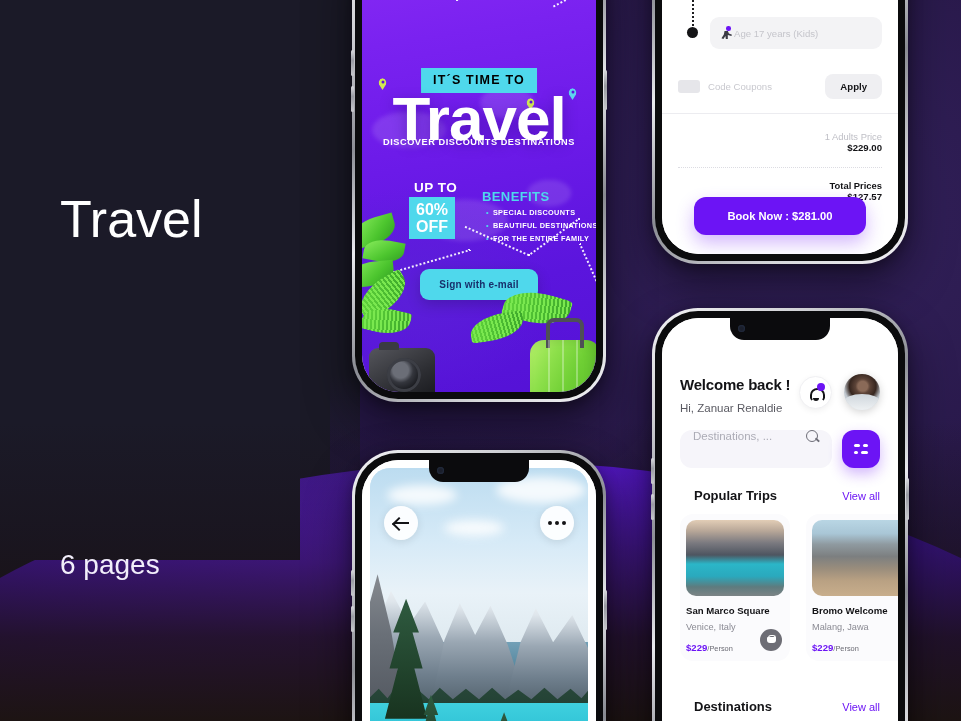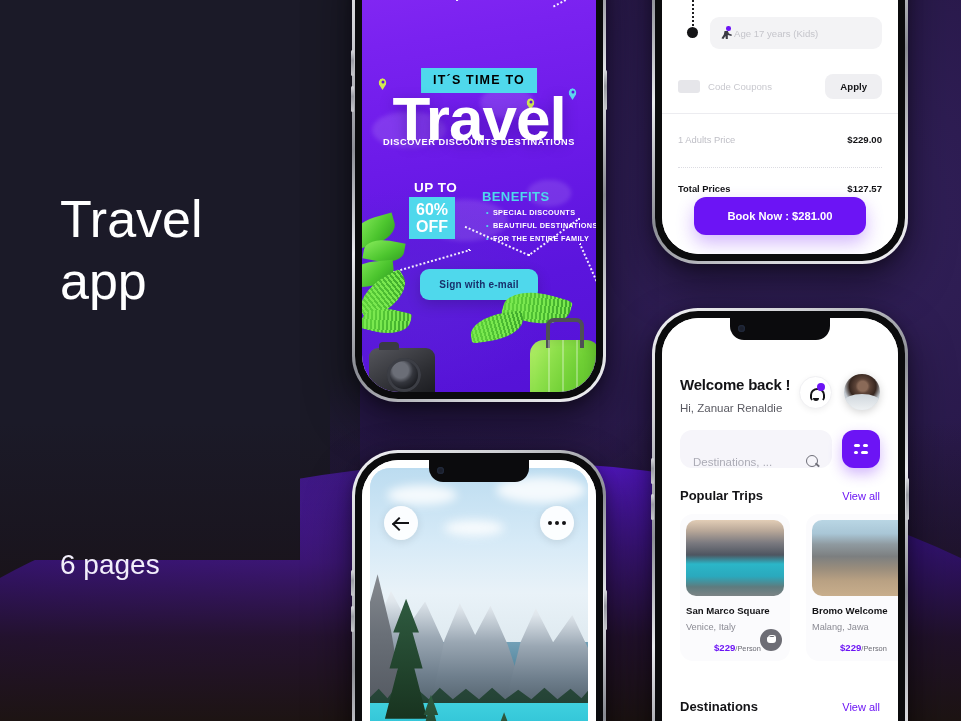--- a/index.html
+++ b/index.html
@@ -233,22 +233,22 @@
   .coupon-label { color:#c9c9cf; font-size:9.6px; flex:1; }
   .apply-btn {
     background:#efeff2; border-radius:8px; color:#131316;
     font-size:9.6px; font-weight:700; padding:7px 15px;
   }
   .divider-soft {
     position:absolute; left:0; right:0; top:339px; height:1px;
     background:#ececf0;
   }
   .price-row {
-    position:absolute; left:16px; right:16px; height:16px;
-    display:flex; justify-content:space-between; align-items:center;
+    position:absolute; left:8px; right:16px; height:16px;
+    display:flex; justify-content:space-between; align-items:flex-end;flex-direction:column;
   }
   .price-row .k { color:#bfbfc6; font-size:9.4px; }
   .price-row .v { color:#131316; font-size:9.6px; font-weight:700; }
   .price-row.total .k { color:#131316; font-weight:700; }
   .dot-rule {
     position:absolute; left:16px; right:16px; top:393px;
     border-top:1.5px dotted #dcdce2;
   }
   .book-btn {
     position:absolute; left:32px; right:32px; top:423px; height:38px;
@@ -355,21 +355,21 @@
     box-shadow:0 2px 8px rgba(0,0,0,.18);
   }
   .avatar::after {
     content:""; position:absolute; left:0; right:0; bottom:0; height:44%;
     background:linear-gradient(180deg,#cfd6dc,#eef1f3);
     border-radius:50% 50% 0 0;
   }
   .search-box {
     position:absolute; left:18px; right:66px; top:112px; height:38px;
     background:#f6f5fa; border-radius:12px;
-    display:flex; align-items:flex-end; padding:0 13px;
+    display:flex; align-items:flex-start; padding:0 13px;
   }
   .search-box .ph { color:#acacb6; font-size:11.5px; flex:1; }
   .mag { width:13px; height:13px; position:relative; }
   .mag::before {
     content:""; position:absolute; left:0; top:0; width:10px; height:10px;
     border:1.6px solid #6e6e78; border-radius:50%;
   }
   .mag::after {
     content:""; position:absolute; left:8.5px; top:9px; width:5px; height:1.6px;
     background:#6e6e78; transform:rotate(42deg);
@@ -378,40 +378,40 @@
     position:absolute; right:18px; top:112px; width:38px; height:38px;
     background:#6c14f5; border-radius:12px;
     display:flex; align-items:center; justify-content:center;
     box-shadow:0 6px 14px rgba(108,20,245,.3);
   }
   .filter-glyph { width:14px; height:10px; position:relative; }
   .filter-glyph i {
     position:absolute; height:2.6px; background:#fff; border-radius:2px;
   }
   .sec-head {
-    position:absolute; left:18px; right:18px;
+    position:absolute; left:32px; right:18px;
     display:flex; justify-content:space-between; align-items:center;
   }
   .sec-head .h { color:#131316; font-size:13px; font-weight:700; }
   .sec-head .v { color:#6c14f5; font-size:11px; }
   .card {
     position:absolute; width:110px; background:#fbfbfd; border-radius:13px; padding:6px;
   }
   .card .thumb { width:100%; height:76px; border-radius:10px; overflow:hidden; position:relative; }
   .thumb.lake {
     position:relative; left:auto; right:auto; top:auto; height:76px;
     background:linear-gradient(180deg,#e2cdb6 0%,#b9a899 14%,#7b7a80 30%,#4e5560 46%,#2bb6c8 58%,#2aa9bd 74%,#5e7b7e 88%,#7c8486 100%);
   }
   .thumb.bromo {
     background:linear-gradient(180deg,#b9d6e4 0%,#a9c6d6 18%,#8f9aa0 32%,#7c7f80 48%,#9a8d7c 64%,#b9a183 80%,#c8ae8c 100%);
   }
   .card .name { color:#131316; font-size:9.6px; font-weight:700; margin-top:9px; white-space:nowrap; overflow:hidden; }
   .card .loc { color:#8a8a93; font-size:9.2px; margin-top:6px; }
   .card .price { margin-top:5px; }
-  .card .price b { color:#6c14f5; font-size:9.6px; font-weight:700;margin-left:28px; }
+  .card .price b { color:#6c14f5; font-size:9.6px; font-weight:700; }
   .card .price span { color:#6a6a73; font-size:7.4px; }
   .cart-btn {
     position:absolute; right:8px; bottom:10px; width:22px; height:22px;
     border-radius:50%; background:#6d6d75;
     display:flex; align-items:center; justify-content:center;
   }
   .cart-glyph { width:11px; height:10px; position:relative; }
   .cart-glyph::before {
     content:""; position:absolute; left:1px; top:2px; width:9px; height:6px;
     background:#fff; border-radius:1px 1px 3px 3px;
@@ -428,21 +428,20 @@
 
   <div class="bg-deep-purple"></div>
   <div class="bg-deep-purple2"></div>
   <div class="bg-blob"></div>
   <div class="bg-left-shade"></div>
   <div class="bg-topleft-dark"></div>
   <div class="bg-bottom-fade"></div>
 
   <div class="left-copy">
     <div class="line">Travel</div>
-    <div class="line">app</div>
   </div>
   <div class="pages-label">6 pages</div>
 
   <div class="phone" id="phoneA">
     <div class="side-btn" style="left:-1px; top:120px; height:26px;"></div>
     <div class="side-btn" style="left:-1px; top:156px; height:26px;"></div>
     <div class="side-btn" style="right:-1px; top:140px; height:40px;"></div>
     <div class="phone-inner">
       <div class="screen">
         <div class="promo">

